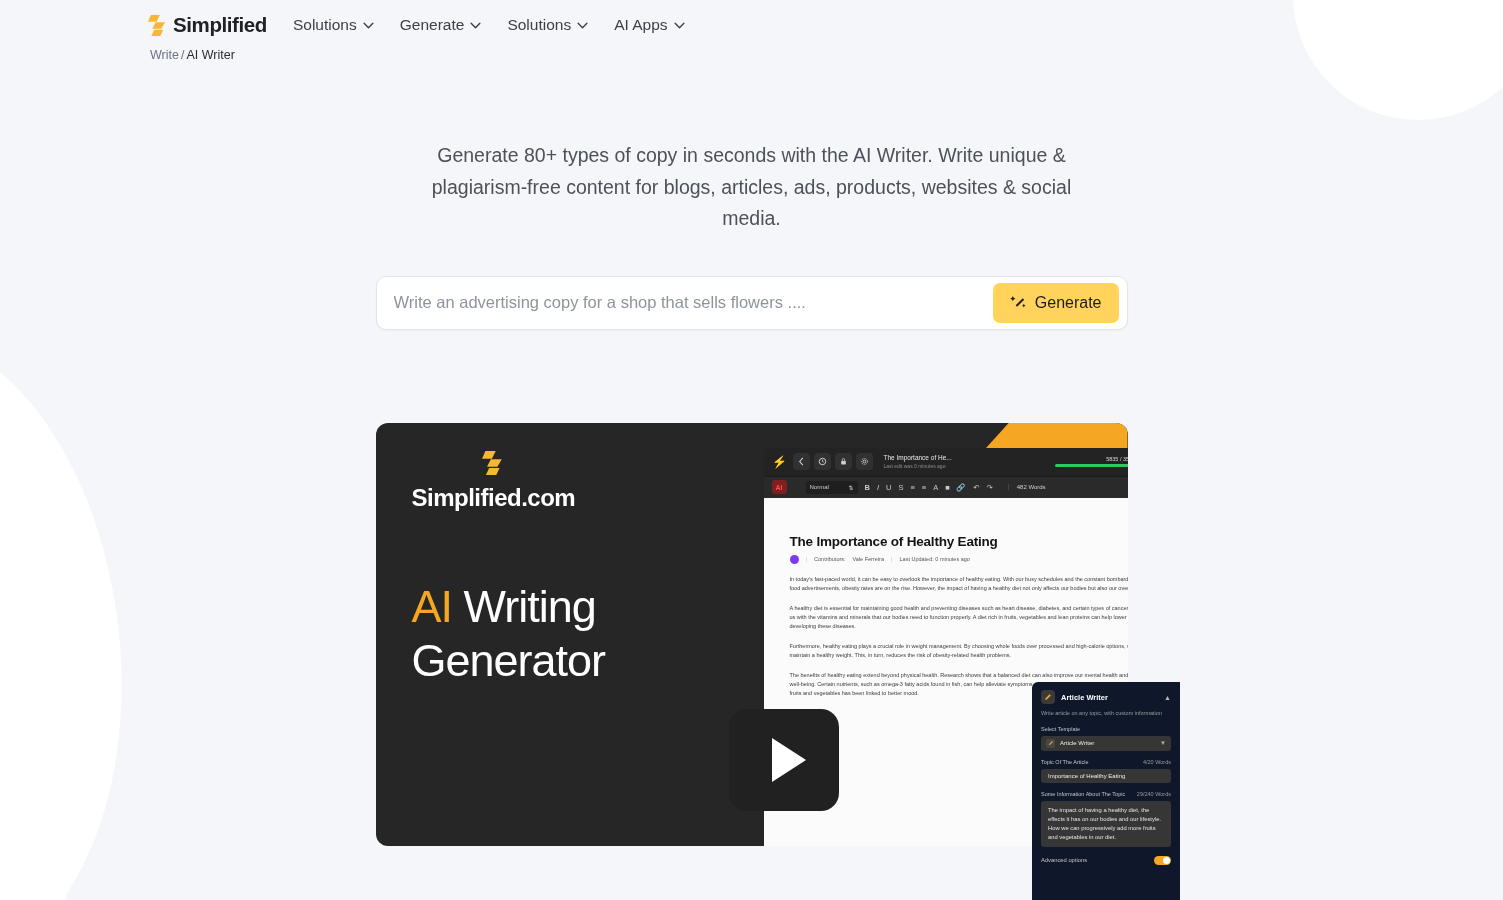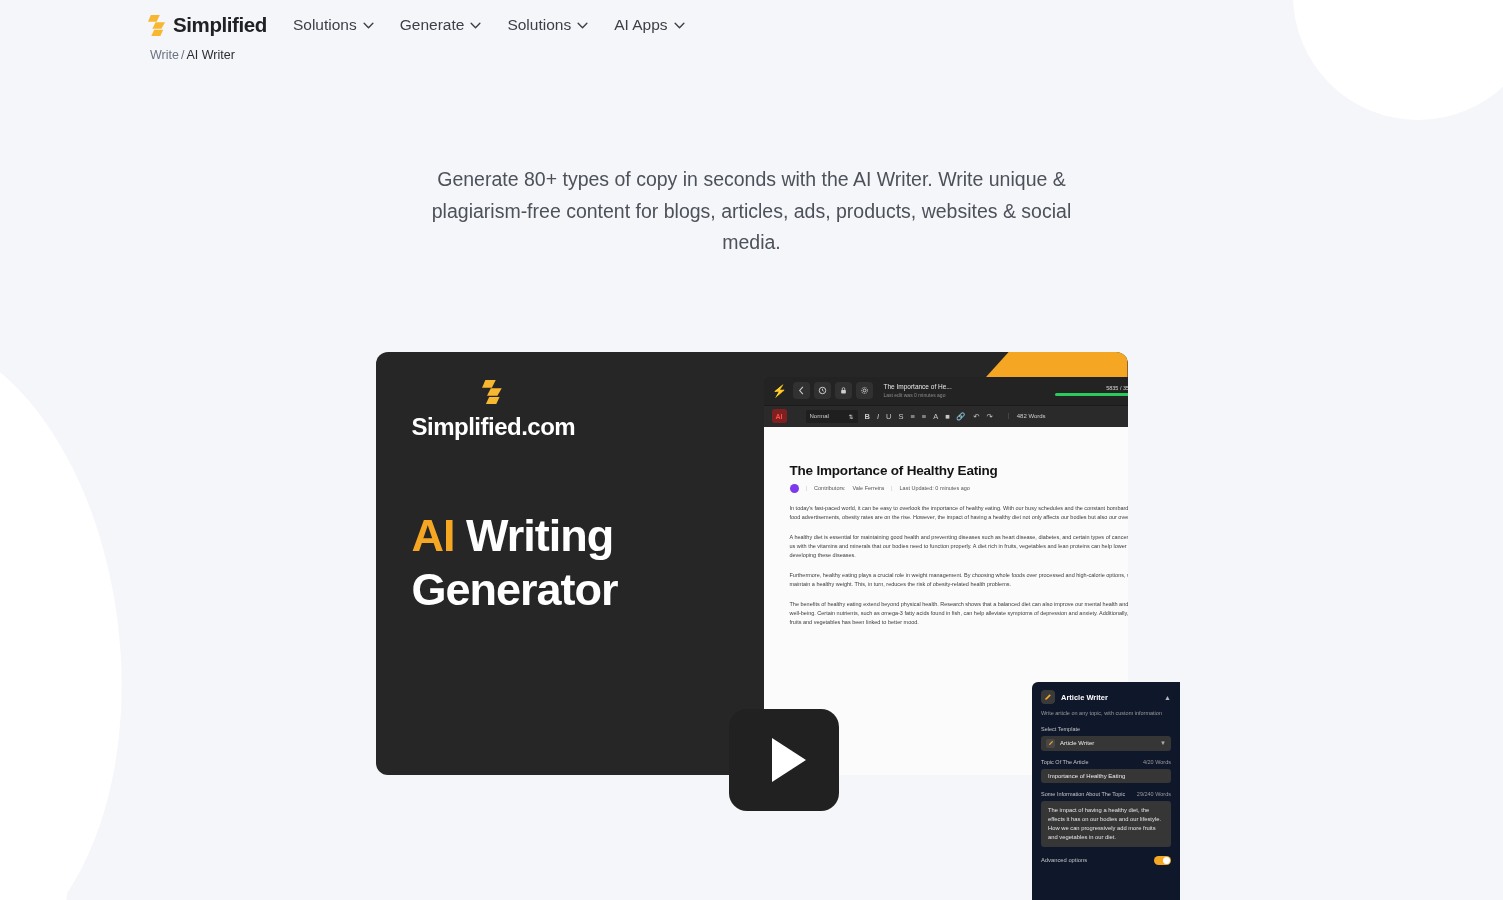--- a/index.html
+++ b/index.html
@@ -80,21 +80,20 @@
   .breadcrumb .current { color: #2b2d33; }
 
   
   .hero { position: relative; z-index: 5; text-align: center; padding-top: 78px; }
   .hero h1 {
     font-size: 53px; line-height: 56px; font-weight: normal;
     color: #15161a; letter-spacing: -0.5px;
     max-width: 830px; margin: 0 auto;
   }
   .hero p {
-    margin-top: 24px;
     font-size: 19.5px; line-height: 31.5px; color: #4d5159;
     max-width: 640px; margin-left: auto; margin-right: auto;
   }
 
   
   .searchbar {
     position: relative; z-index: 5;
     width: 752px; margin: 41px auto 0;
     background: #fff; border: 1px solid #e2e4ea; border-radius: 10px;
     height: 54px; display: flex; align-items: center;
@@ -126,21 +125,21 @@
     position: absolute; top: 0; right: 0;
     width: 160px; height: 46px;
     background: #f5a623;
     clip-path: polygon(26% 0, 100% 0, 100% 100%, 0 100%);
   }
   .vc-logo { position: absolute; left: 36px; top: 28px; display: flex; align-items: center; gap: 9px; flex-direction: column; }
   .vc-logo-mark { width: 22px; height: 24px; display: block; }
   .vc-logo-text { font-size: 24px; font-weight: bold; color: #fff; letter-spacing: -0.5px; }
   .vc-title {
     position: absolute; left: 36px; top: 157px;
-    font-size: 45px; font-weight: bold; line-height: 54px;
+    font-size: 45px; font-weight: normal; line-height: 54px;
     color: #ffffff; letter-spacing: -1px;
   }
   .vc-title .accent { color: #f5a623; }
 
   
   .appshot {
     position: absolute; left: 388px; top: 25px;
     width: 420px; height: 398px;
     background: #1e1e1e; border-radius: 7px 0 0 0; overflow: hidden;
   }
@@ -286,20 +285,31 @@
   </div>
 
   <div class="breadcrumb">
     <a>Write</a><span class="sep">/</span><span class="current">AI Writer</span>
   </div>
 
   <div class="hero">
     <p>Generate 80+ types of copy in seconds with the AI Writer. Write unique &amp; plagiarism-free content for blogs, articles, ads, products, websites &amp; social media.</p>
   </div>
 
+  <div class="searchbar">
+    <input type="text" placeholder="Write an advertising copy for a shop that sells flowers ...." style="">
+    <button class="btn-generate">
+      <svg class="wand" viewBox="0 0 18 18">
+        <path d="M6 12 L13.5 4.5 L15 6 L7.5 13.5 Z" fill="#1d1d1f"></path>
+        <path d="M3 2.2 L3.9 4.1 L5.8 5 L3.9 5.9 L3 7.8 L2.1 5.9 L0.2 5 L2.1 4.1 Z" fill="#1d1d1f"></path>
+        <path d="M14.6 10.4 L15.2 11.7 L16.5 12.3 L15.2 12.9 L14.6 14.2 L14 12.9 L12.7 12.3 L14 11.7 Z" fill="#1d1d1f"></path>
+      </svg>
+      <span>Generate</span>
+    </button>
+  </div>
 
   <div class="videocard">
     <div class="vc-orange"></div>
 
     <div class="vc-logo">
       <svg class="vc-logo-mark" viewBox="0 0 20 22">
         <path d="M12.5 0 L3 0 L0 7 L9 7 Z" fill="#f7b731"></path>
         <path d="M18 7.5 L8 7.5 L4.5 14.5 L14 14.5 Z" fill="#f7b731"></path>
         <path d="M16 15.5 L6.5 15.5 L3.5 22 L13 22 Z" fill="#f7b731"></path>
       </svg>

